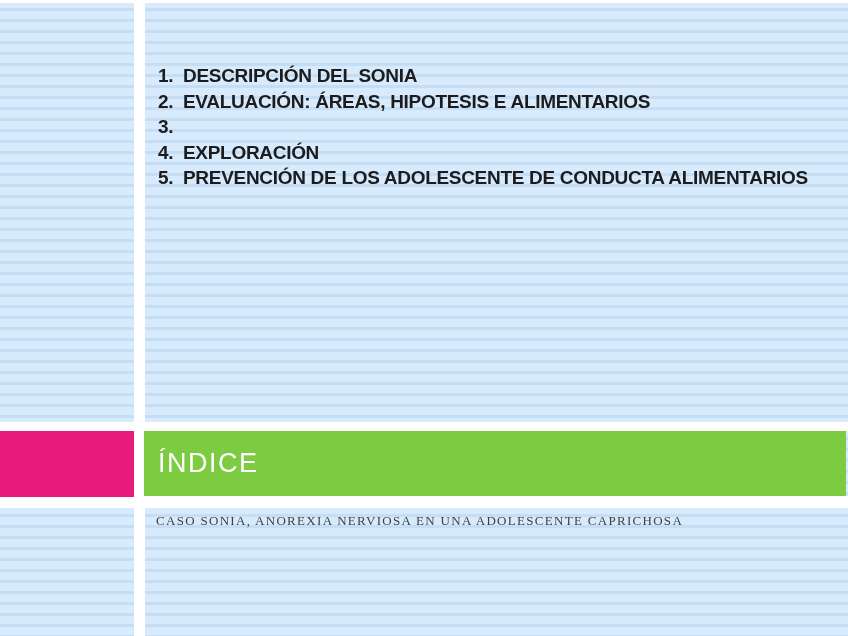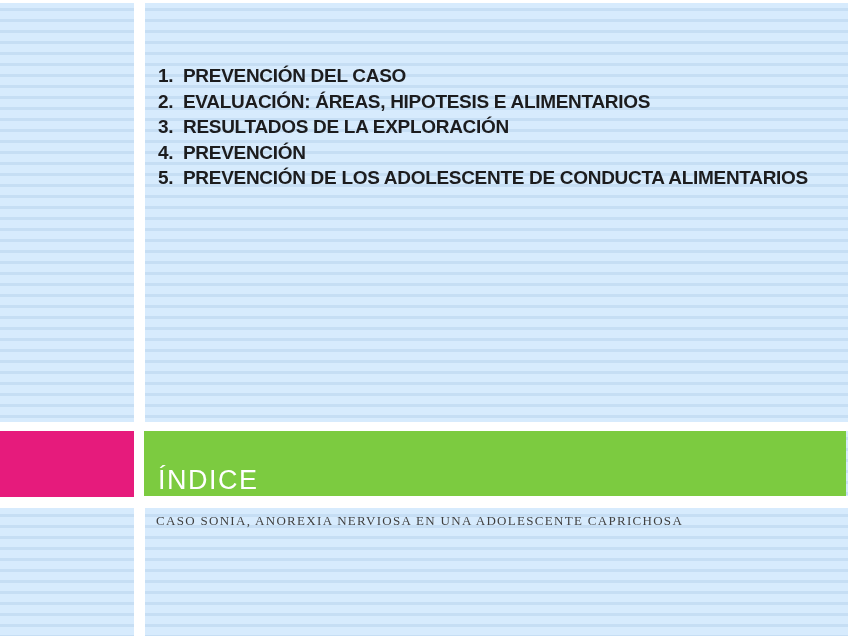--- a/index.html
+++ b/index.html
@@ -59,21 +59,21 @@
     background: #e61b7c;
   }
 
   
   .green-banner {
     position: absolute;
     left: 144px; top: 431px;
     width: 702px; height: 65px;
     background: #7ccb40;
     display: flex;
-    align-items: flex-end;
+    align-items: center;
   }
   .slide-title {
     margin: 0;
     padding-left: 14px;
     font-size: 27px;
     font-weight: 400;
     letter-spacing: 1.5px;
     color: #ffffff;
   }
 
@@ -118,33 +118,32 @@
 <div class="slide">
 
   <div class="top-edge"></div>
   <div class="v-band"></div>
   <div class="h-band-upper"></div>
   <div class="h-band-lower"></div>
 
   <ol class="agenda">
     <li>
       <span class="num">1.</span>
-      <span>PREVENCIÓN DEL CASO</span>
+      <span>DESCRIPCIÓN DEL SONIA</span>
     </li>
     <li>
       <span class="num">2.</span>
       <span>EVALUACIÓN: ÁREAS, HIPOTESIS E ALIMENTARIOS</span>
     </li>
     <li>
       <span class="num">3.</span>
-      <span>RESULTADOS DE LA EXPLORACIÓN</span>
     </li>
     <li>
       <span class="num">4.</span>
-      <span>PREVENCIÓN</span>
+      <span>EXPLORACIÓN</span>
     </li>
     <li>
       <span class="num">5.</span>
       <span>PREVENCIÓN DE LOS ADOLESCENTE DE CONDUCTA ALIMENTARIOS</span>
     </li>
   </ol>
 
   <div class="pink-block"></div>
 
   <div class="green-banner">

